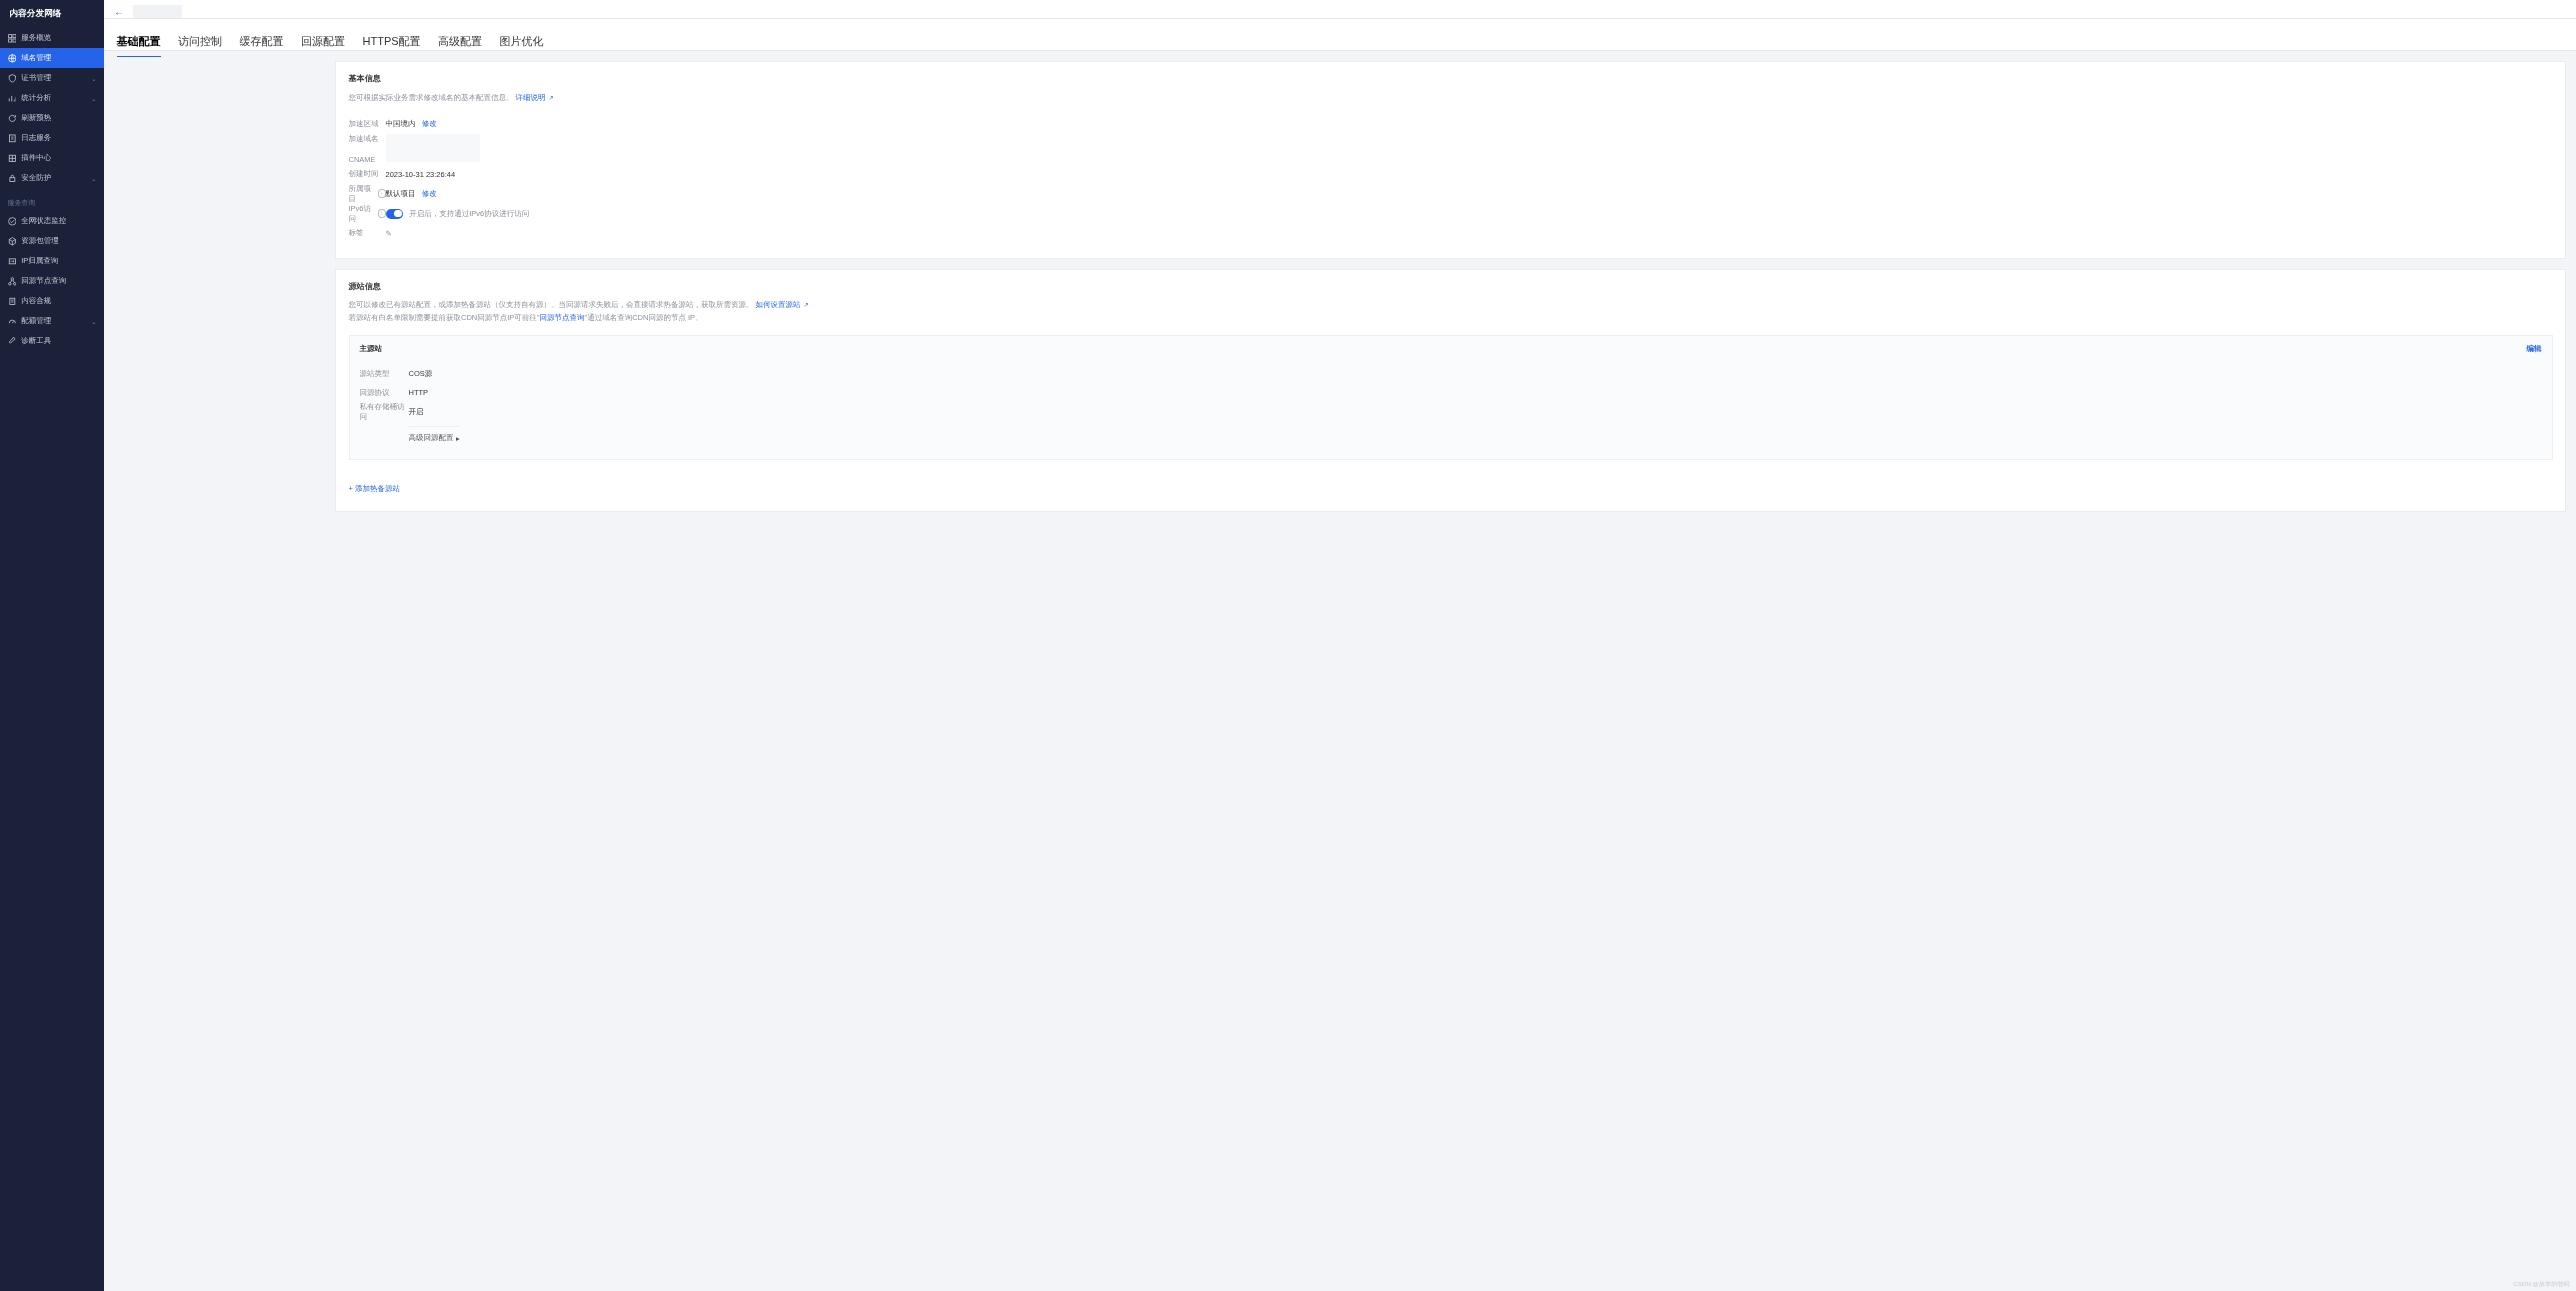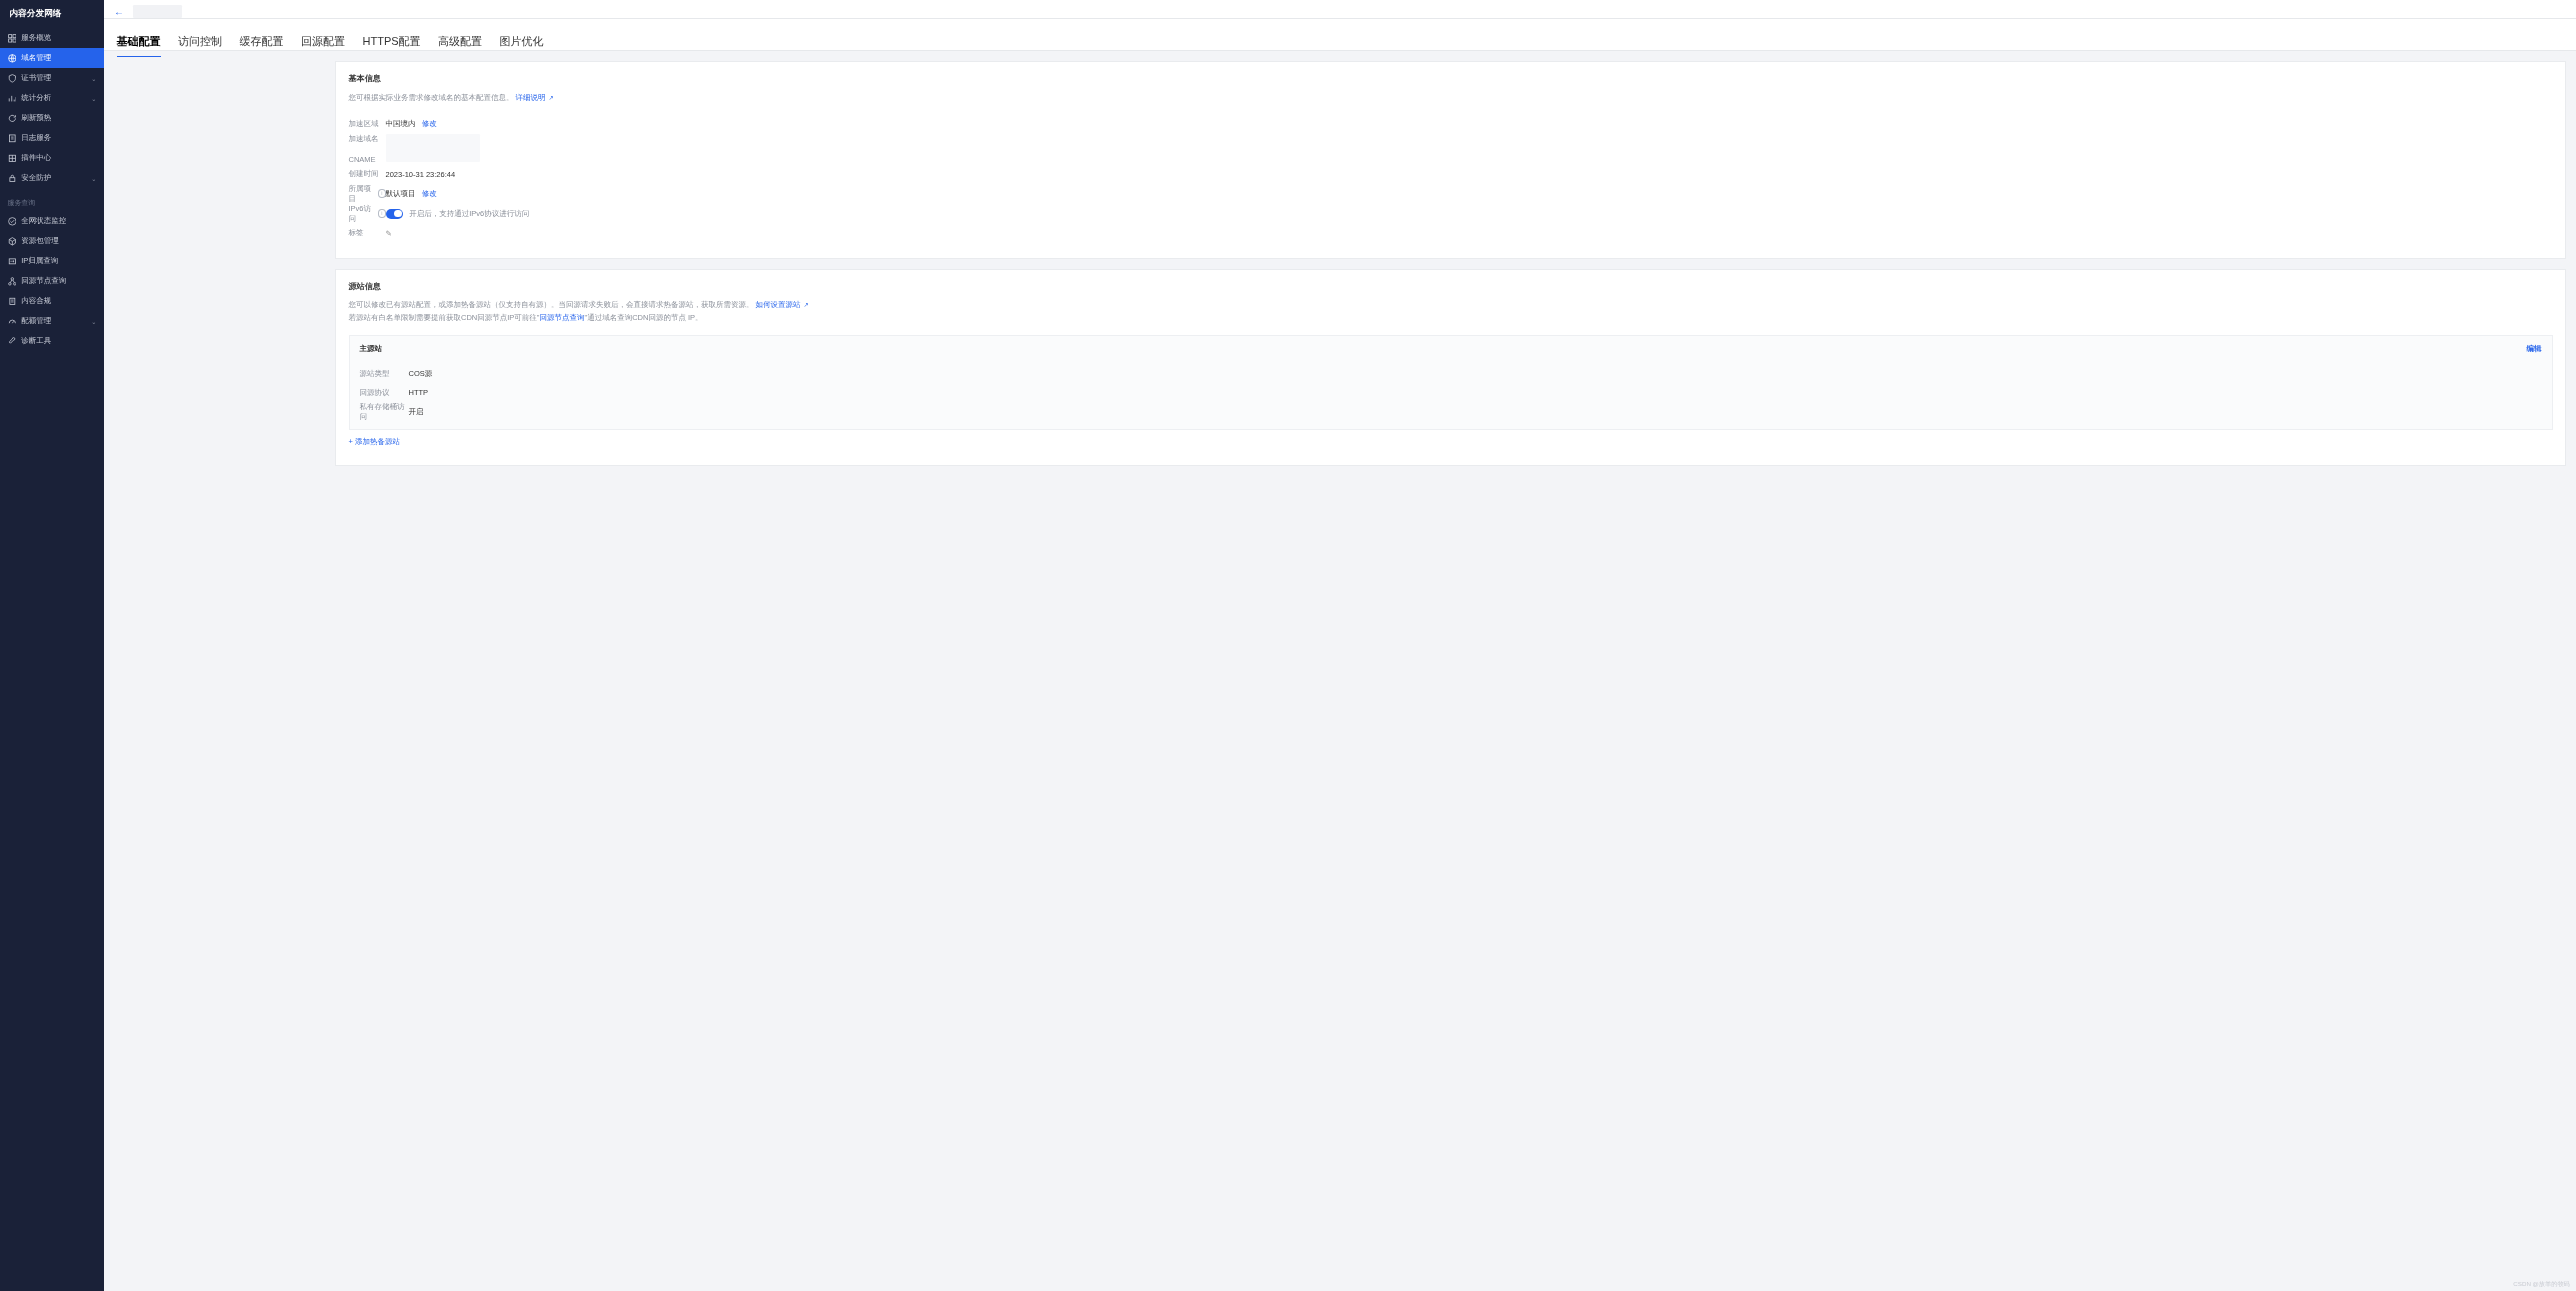--- a/index.html
+++ b/index.html
@@ -65,21 +65,21 @@
       width: 17.5px; height: 10px; background: #2563eb; border-radius: 6.2px;
       position: relative; cursor: pointer;
     }
     .toggle::after {
       content: ""; position: absolute; width: 7.5px; height: 7.5px;
       background: #fff; border-radius: 50%; top: 1.2px; right: 1.2px;
     }
     .toggle + .hint { color: #8a8f99; }
     .pencil { color: #888; cursor: pointer; font-size: 7.5px; }
     .inner-card {
-      border: 0.6px solid #edeff2; background: #fafbfc; margin-bottom: 5px;
+      border: 0.6px solid #edeff2; background: #fafbfc; margin-bottom: 21px;
     }
     .inner-card-hd {
       display: flex; justify-content: space-between; align-items: center;
       padding: 8.1px 10px; font-weight: 600;
     }
     .inner-card-bd { padding: 2.5px 10px 6.2px; }
     .inner-card .kv .k { width: 49px; }
     .expander {
       color: #555; font-size: 7.5px; padding: 6.2px 0 10px; cursor: pointer;
       display: flex; align-items: center; gap: 2.5px; border-top: 0.6px solid #edeff2; margin-top:3.7px;
@@ -328,20 +328,26 @@
             <div class="v">COS源</div>
           </div>
           <div class="kv">
             <div class="k">回源协议</div>
             <div class="v">HTTP</div>
           </div>
           <div class="kv">
             <div class="k">私有存储桶访问</div>
             <div class="v">开启</div>
           </div>
+          <div class="kv expander-row">
+            <div class="expander">
+              <span>高级回源配置</span>
+              <span>▸</span>
+            </div>
+          </div>
         </div>
       </div>
 
       <div class="add-backup">+ 添加热备源站</div>
     </section>
 
   </div>
 </main>
 
 <div class="watermark">CSDN @放羊的牧码</div>

